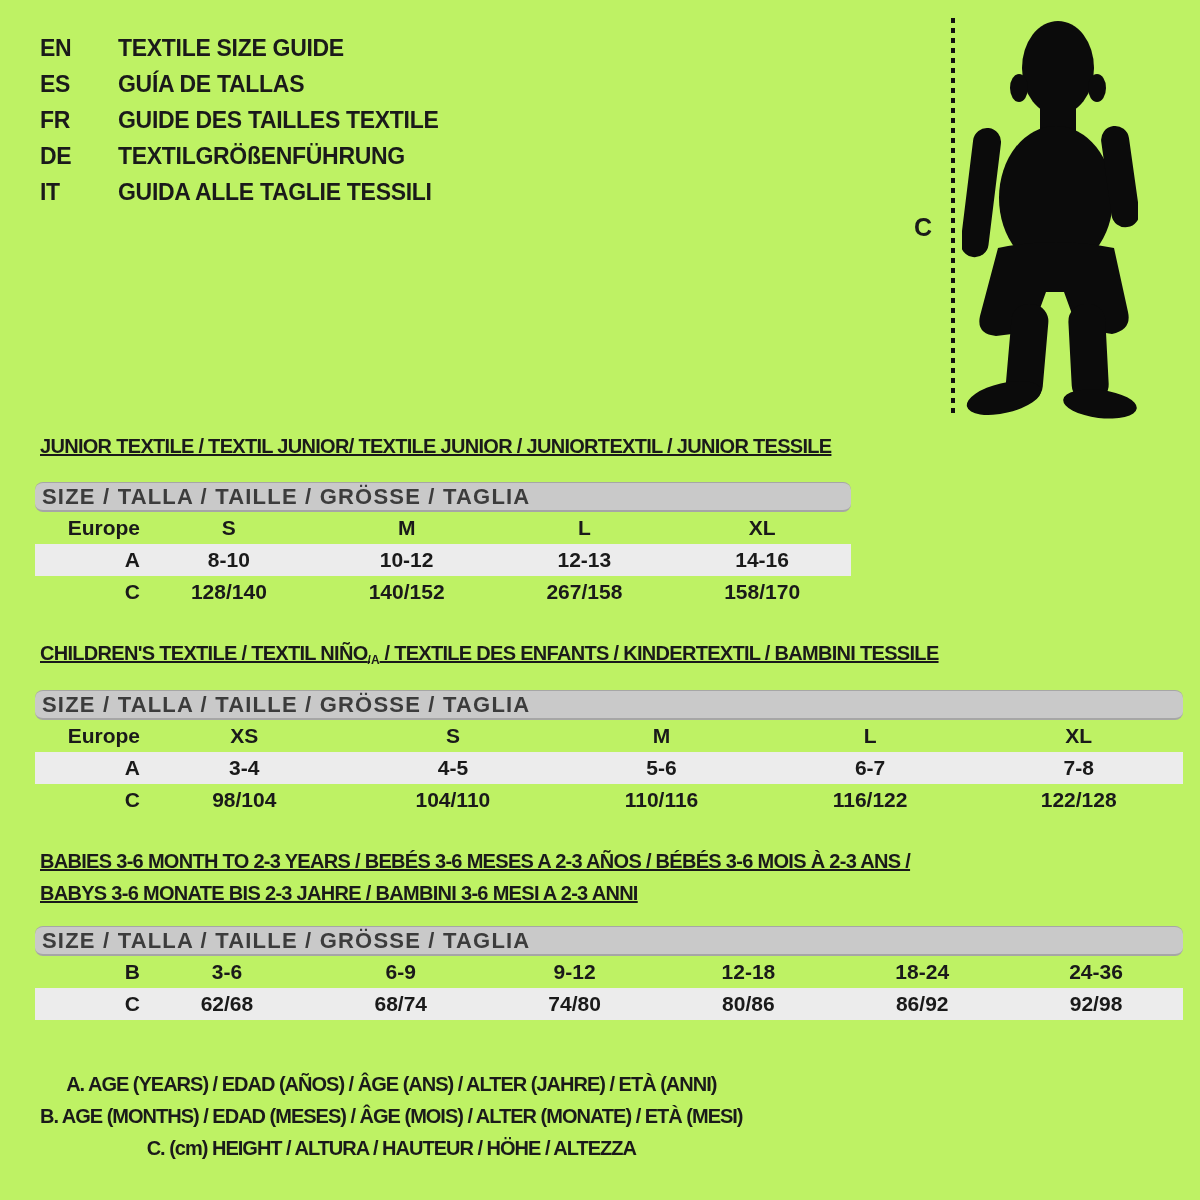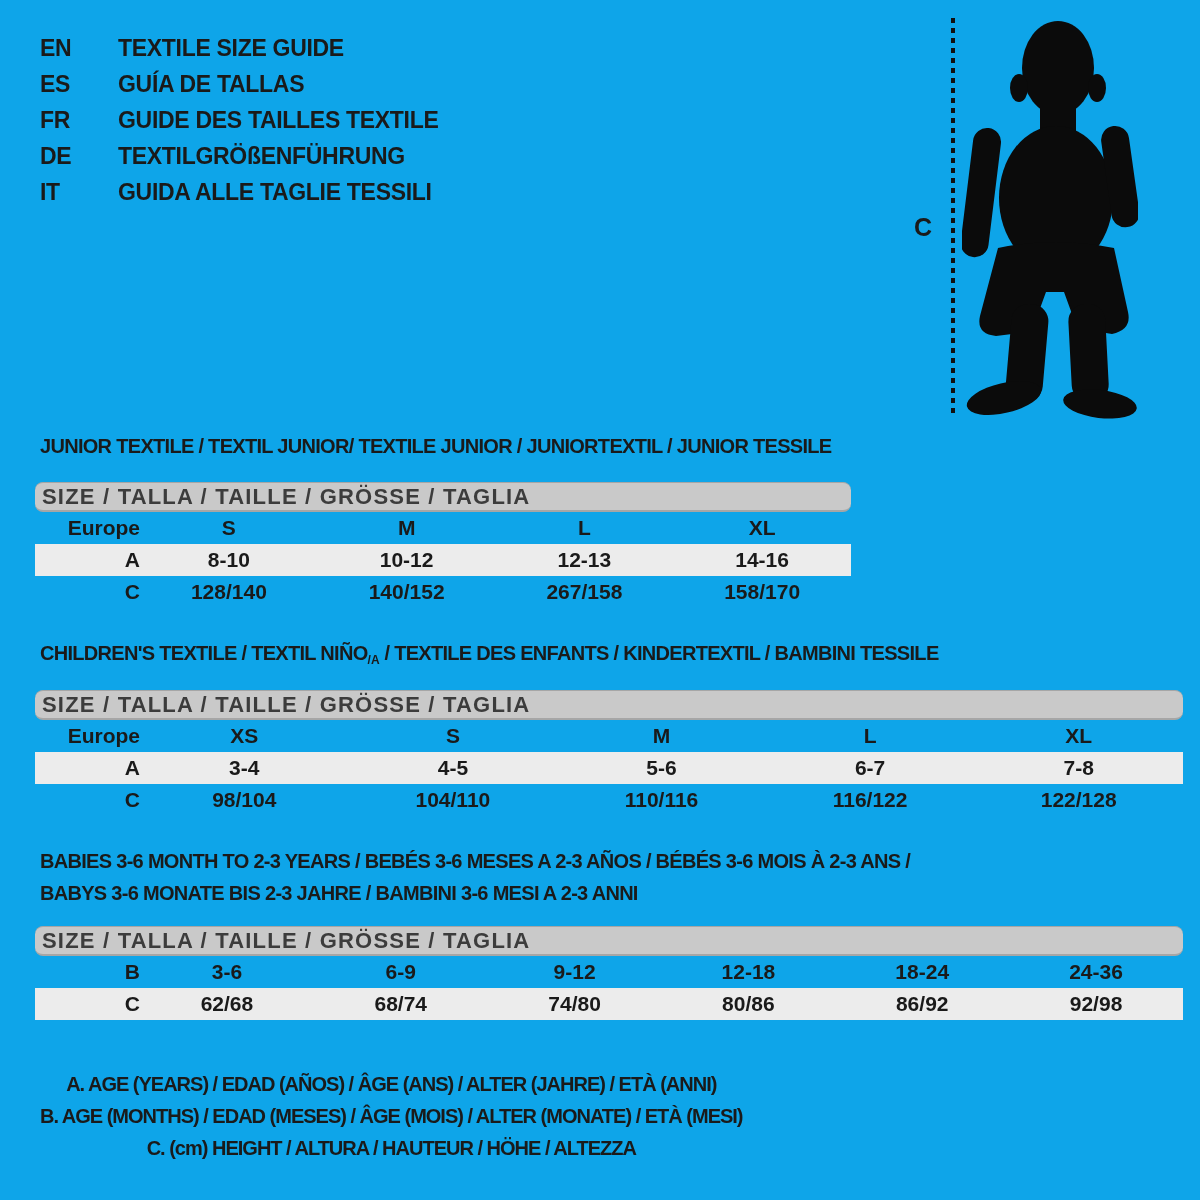--- a/index.html
+++ b/index.html
@@ -1,29 +1,29 @@
 <!DOCTYPE html>
 <html><head>
 <meta charset="utf-8">
 <style>
   html,body { margin:0; padding:0; background:#ffffff; }
   #page {
-    position:relative; width:1200px; height:1200px; background:#0ea5e9;
+    position:relative; width:1200px; height:1200px; background:#bef264;
     font-family:"Liberation Sans","DejaVu Sans",sans-serif;
     font-weight:700; color:#1a1a1a; overflow:hidden;
   }
   .abs { position:absolute; white-space:nowrap; }
 
   
   .lang-row { display:flex; height:36px; line-height:36px; font-size:23px; letter-spacing:-0.3px; }
   .lang-code { width:78px; }
   .lang-label { flex:1; }
 
   
-  .sec-title { font-size:20px; letter-spacing:-0.7px; line-height:24px; }
+  .sec-title { font-size:20px; letter-spacing:-0.7px; line-height:24px;text-decoration:underline; }
   .sub { font-size:12px; vertical-align:-4px; letter-spacing:0; }
 
   
   .tbl { position:absolute; }
   .tbl .hd {
     box-sizing:border-box; height:30px; line-height:27px;
     background:#c9c9c9; color:#3c3c3c;
     border-top:1px solid #a6a6a6; border-bottom:2px solid #a6a6a6;
     font-size:22px; letter-spacing:1.2px; padding-left:7px;
     overflow:hidden; white-space:nowrap;border-radius:8px;

